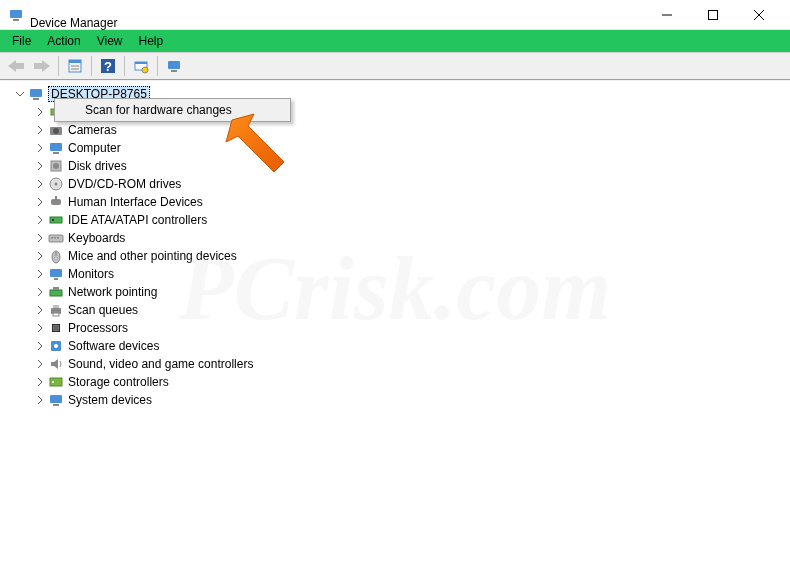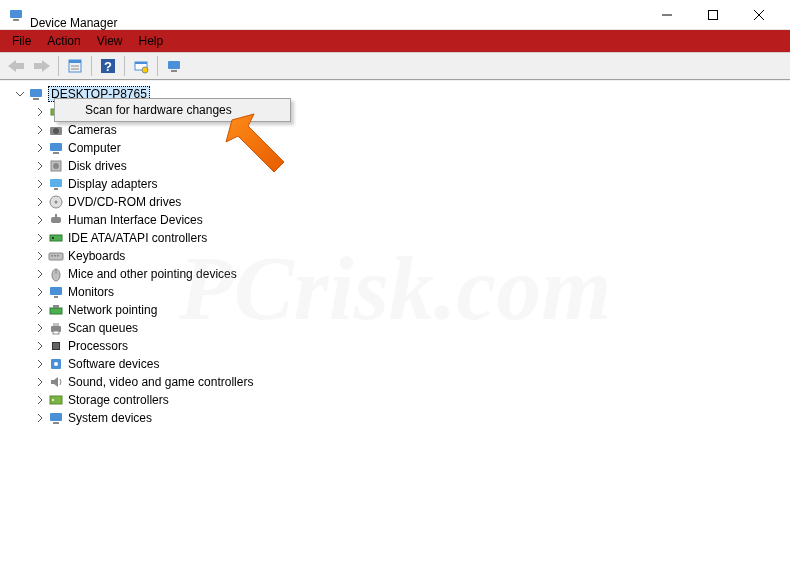--- a/index.html
+++ b/index.html
@@ -34,21 +34,21 @@
   width: 46px; height: 30px;
   display: flex; align-items: center; justify-content: center;
   cursor: pointer;
 }
 .win-btn svg { stroke: #000; }
 .menubar {
   height: 22px;
   display: flex;
   align-items: center;
   padding: 0 4px;
-  background: #b91c1c;
+  background: #22c55e;
 }
 .menu-item {
   padding: 2px 8px;
   cursor: pointer;
 }
 .toolbar {
   height: 28px;
   display: flex;
   align-items: center;
   padding: 2px 4px;
@@ -289,34 +289,20 @@
         <span class="node-label">Disk drives</span>
       </div>
       <div class="tree-node child">
         <span class="expander">
           <svg width="10" height="10" viewBox="0 0 10 10">
             <path d="M3 1 L7 5 L3 9" fill="none" stroke="#595959" stroke-width="1"></path>
           </svg>
         </span>
         <span class="node-icon">
           <svg width="16" height="16" viewBox="0 0 16 16">
-            <rect x="2" y="3" width="12" height="8" fill="#5bb0e8" rx="1"></rect>
-            <rect x="6" y="12" width="4" height="2" fill="#888"></rect>
-          </svg>
-        </span>
-        <span class="node-label">Display adapters</span>
-      </div>
-      <div class="tree-node child">
-        <span class="expander">
-          <svg width="10" height="10" viewBox="0 0 10 10">
-            <path d="M3 1 L7 5 L3 9" fill="none" stroke="#595959" stroke-width="1"></path>
-          </svg>
-        </span>
-        <span class="node-icon">
-          <svg width="16" height="16" viewBox="0 0 16 16">
             <circle cx="8" cy="8" r="6" fill="#e0e0e0" stroke="#888"></circle>
             <circle cx="8" cy="8" r="1.5" fill="#888"></circle>
           </svg>
         </span>
         <span class="node-label">DVD/CD-ROM drives</span>
       </div>
       <div class="tree-node child">
         <span class="expander">
           <svg width="10" height="10" viewBox="0 0 10 10">
             <path d="M3 1 L7 5 L3 9" fill="none" stroke="#595959" stroke-width="1"></path>

